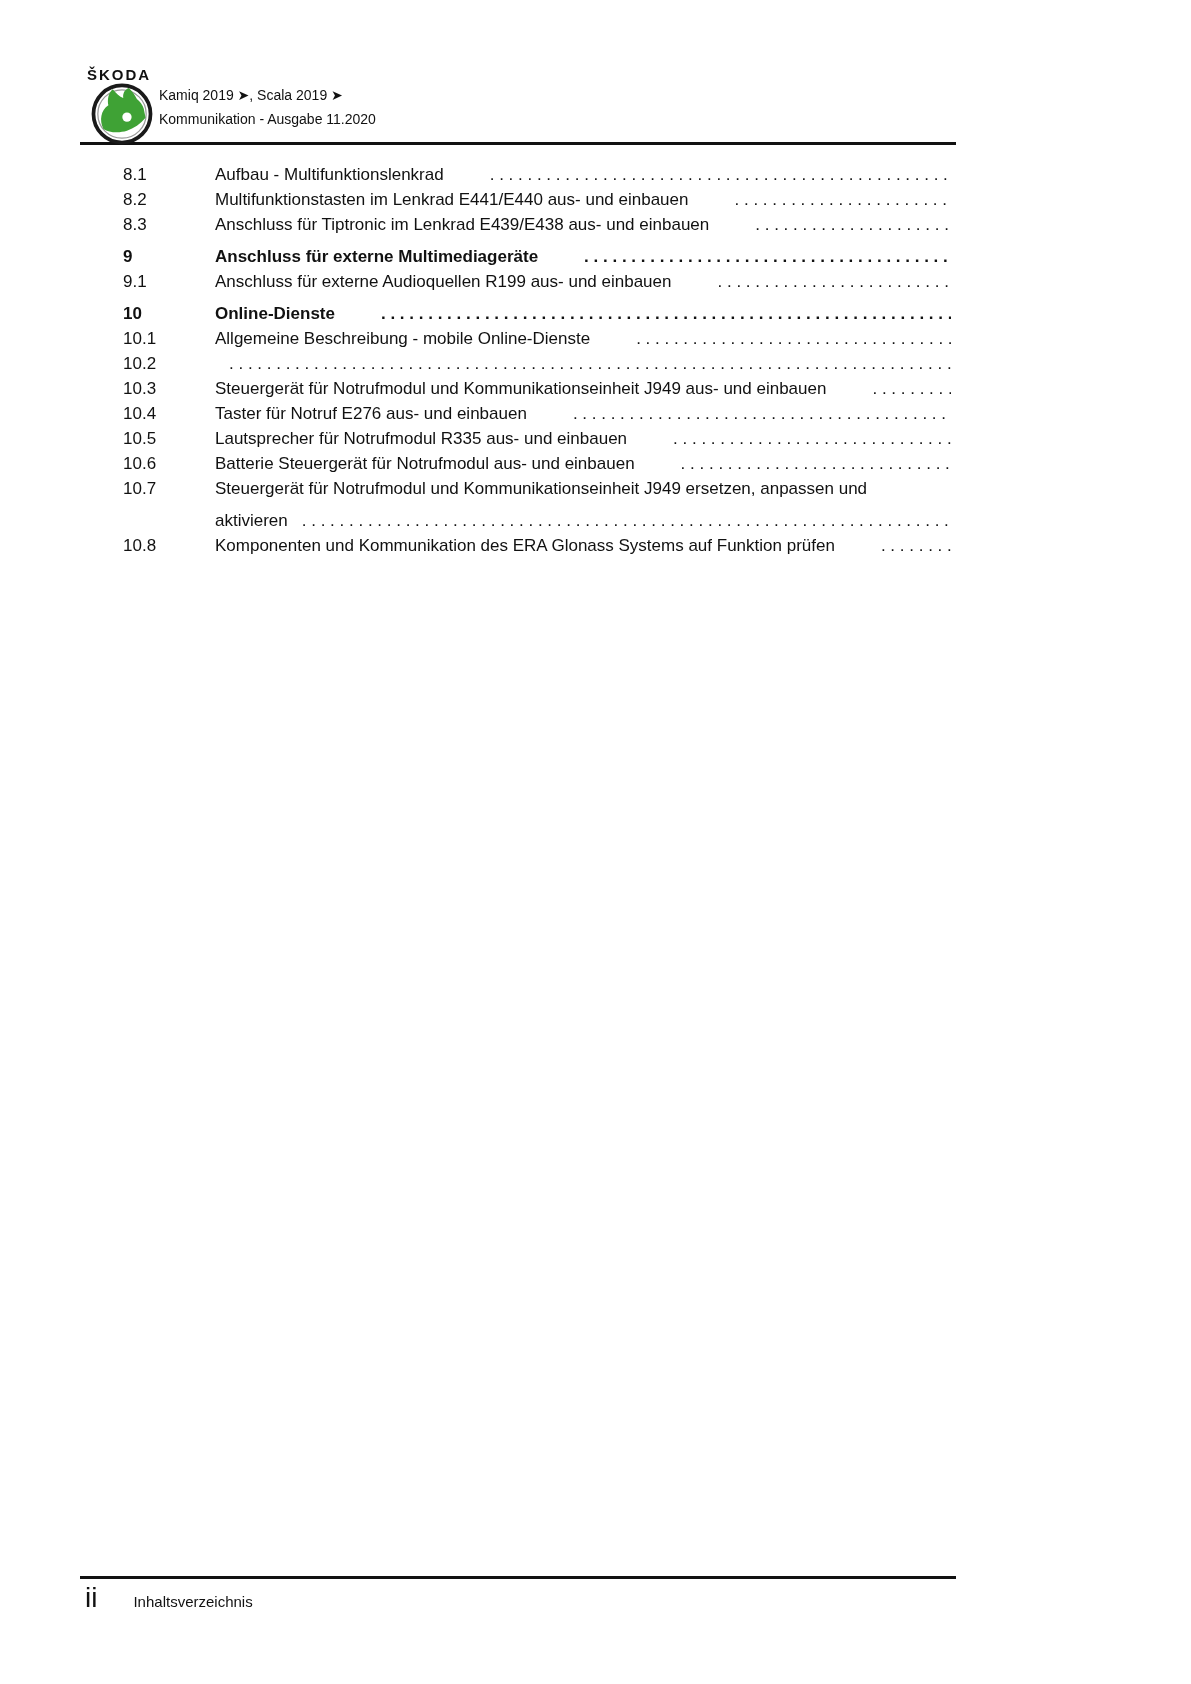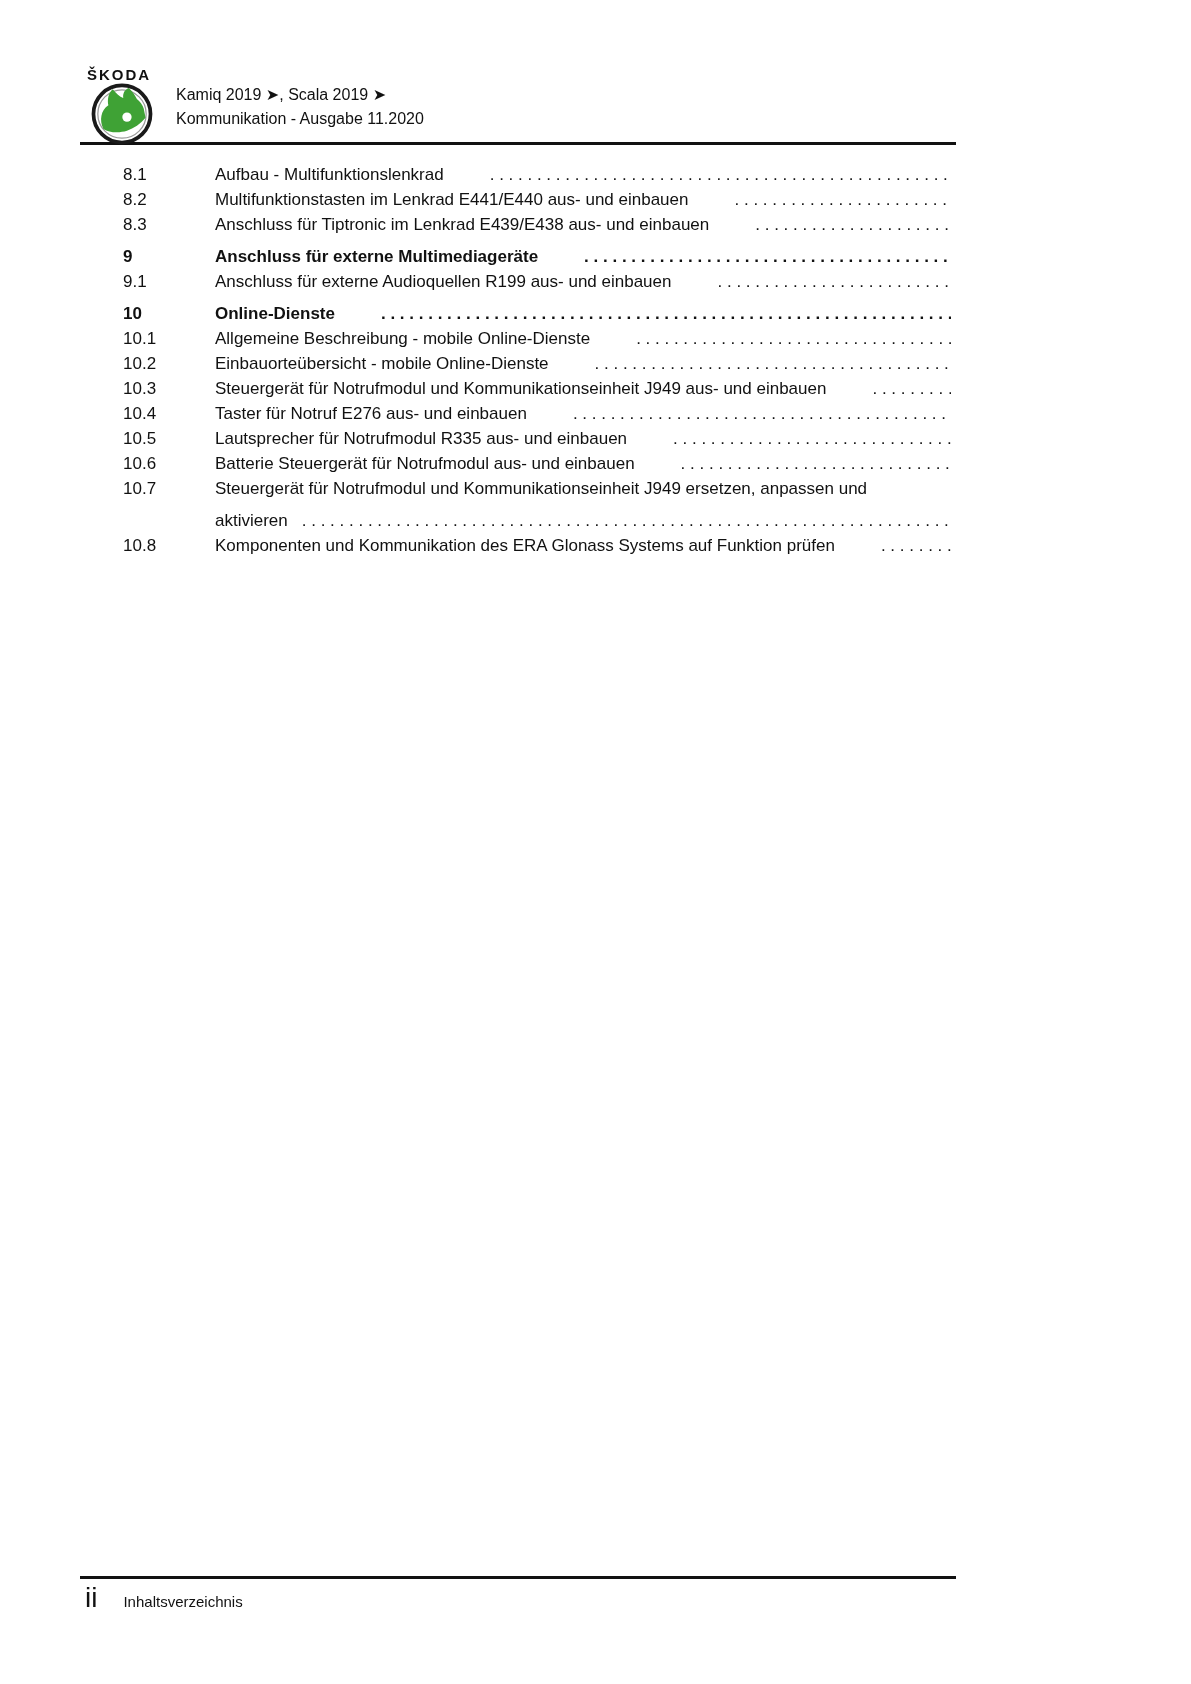--- a/index.html
+++ b/index.html
@@ -24,22 +24,22 @@
     color: #111;
   }
   .logo {
     position: absolute;
     left: 91px; top: 83px;
     width: 62px; height: 62px;
     z-index: 2;
   }
   .header-text {
     position: absolute;
-    left: 176px; top: 83px;
-    font-size: 16px;
+    left: 159px; top: 83px;
+    font-size: 14px;
     line-height: 24px;
     color: #111;
     white-space: nowrap;
   }
   .rule {
     position: absolute;
     left: 80px;
     width: 970px;
     height: 3px;
     background: #111;
@@ -82,21 +82,21 @@
   .row-multi .cont { display: flex; align-items: baseline; margin-top: 7px; }
   .row-multi .cont .dots { flex: 1 1 auto; }
   .pg-bottom { align-self: flex-end; }
 
   
   .footer {
     position: absolute;
     left: 85px; top: 1582px;
     display: flex;
     align-items: baseline;
-    gap: 10px;
+    gap: 20px;
   }
   .footer-roman { font-size: 28px; color: #111; }
   .footer-label { font-size: 15px; color: #111; padding-left: 16px; }
 </style>
 </head>
 <body>
 
 <div class="page">
 
   <div class="wordmark">ŠKODA</div>
@@ -161,21 +161,20 @@
 
     <div class="row">
       <span class="num">10.1</span>
       <span class="title">Allgemeine Beschreibung - mobile Online-Dienste</span>
       <span class="dots"></span>
       <span class="pg">45</span>
     </div>
 
     <div class="row">
       <span class="num">10.2</span>
-      <span class="title">Einbauorteübersicht - mobile Online-Dienste</span>
       <span class="dots"></span>
       <span class="pg">45</span>
     </div>
 
     <div class="row">
       <span class="num">10.3</span>
       <span class="title">Steuergerät für Notrufmodul und Kommunikationseinheit J949 aus- und einbauen</span>
       <span class="dots"></span>
       <span class="pg">47</span>
     </div>

